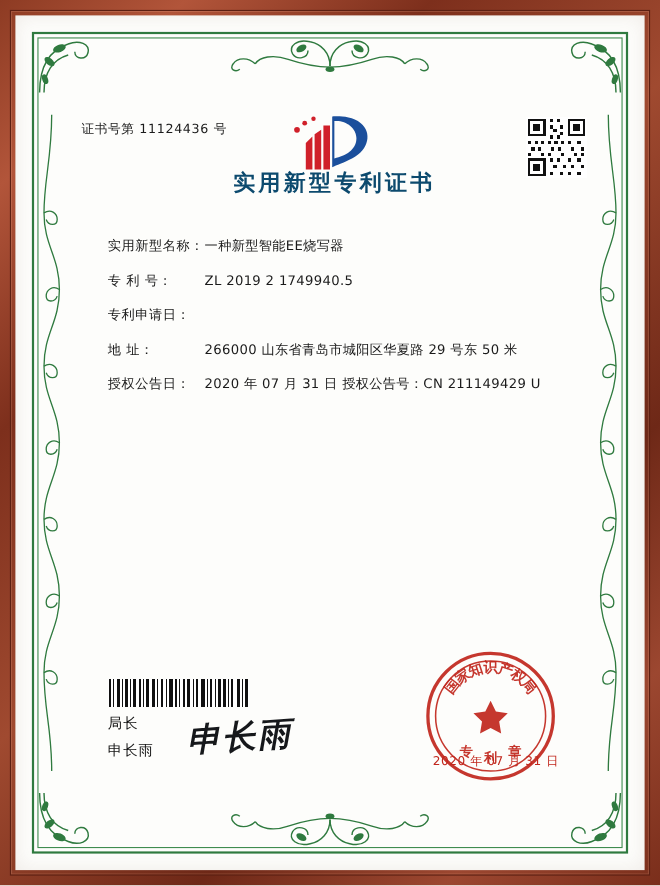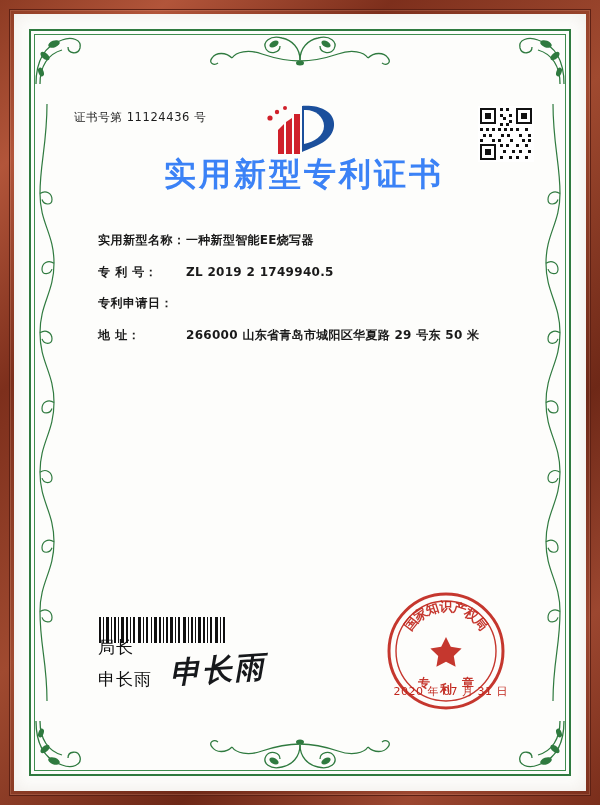--- a/index.html
+++ b/index.html
@@ -136,31 +136,30 @@
     top: 28px;
     width: 56px;
     height: 56px;
   }
   .qr-code svg { width: 100%; height: 100%; display: block; }
 
   .cert-title {
     text-align: center;
     font-family: "DejaVu Sans", sans-serif;
     font-weight: bold;
-    font-size: 32px;
+    font-size: 20px;
     letter-spacing: 3px;
-    color: #3b82f6;
+    color: #0c4a6e;
     margin-top: 28px;
   }
 
   .fields {
     margin-top: 34px;
     padding-left: 24px;
     padding-right: 8px;
-    font-weight: bold;
   }
   .field-row {
     display: flex;
     align-items: baseline;
     font-size: 12px;
     color: #1a1a1a;
     margin-bottom: 13.5px;
     line-height: 1.5;
   }
   .field-label {
@@ -196,21 +195,21 @@
     width: 128px;
     height: 26px;
   }
   .barcode svg { width: 100%; height: 100%; display: block; }
 
   
   .sign-block {
     position: absolute;
     left: 24px;
     bottom: 26px;
-    font-size: 17px;
+    font-size: 13px;
     color: #111;
     line-height: 1.85;
     letter-spacing: 1px;
   }
   .signature-script {
     position: absolute;
     left: 96px;
     bottom: 30px;
     font-family: "DejaVu Serif", serif;
     font-size: 30px;
@@ -429,20 +428,24 @@
           <span class="field-label">专 利 号：</span>
           <span class="field-value">ZL 2019 2 1749940.5</span>
         </div>
         <div class="field-row">
           <span class="field-label">专利申请日：</span>
         </div>
         <div class="field-row">
           <span class="field-label">地 址：</span>
           <span class="field-value">266000 山东省青岛市城阳区华夏路 29 号东 50 米</span>
         </div>
+        <div class="field-row">
+          <span class="field-label">授权公告日：</span>
+          <span class="field-value">2020 年 07 月 31 日    授权公告号：CN 211149429 U</span>
+        </div>
       </div>
 
 
       <div class="barcode">
         <svg viewBox="0 0 128 26" shape-rendering="crispEdges">
           <rect width="128" height="26" fill="#ffffff"></rect>
           <g fill="#111111">
             <rect x="1" y="0" width="2" height="26"></rect>
               <rect x="5" y="0" width="1" height="26"></rect>
             <rect x="8" y="0" width="3" height="26"></rect>

